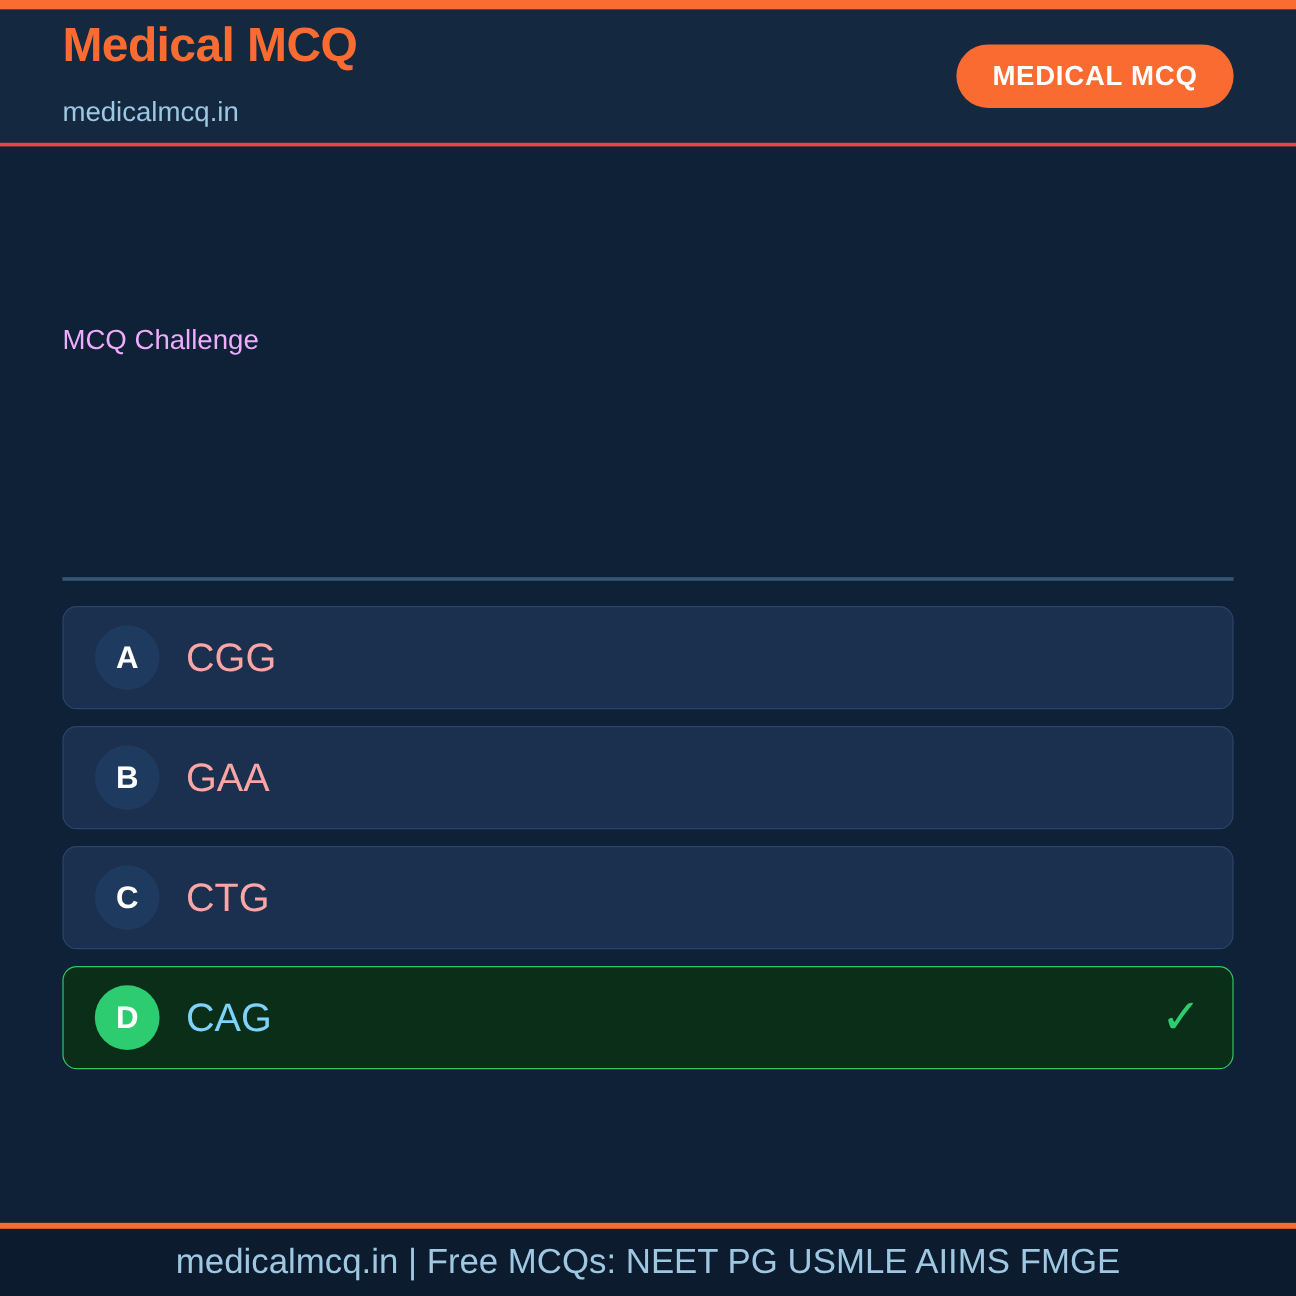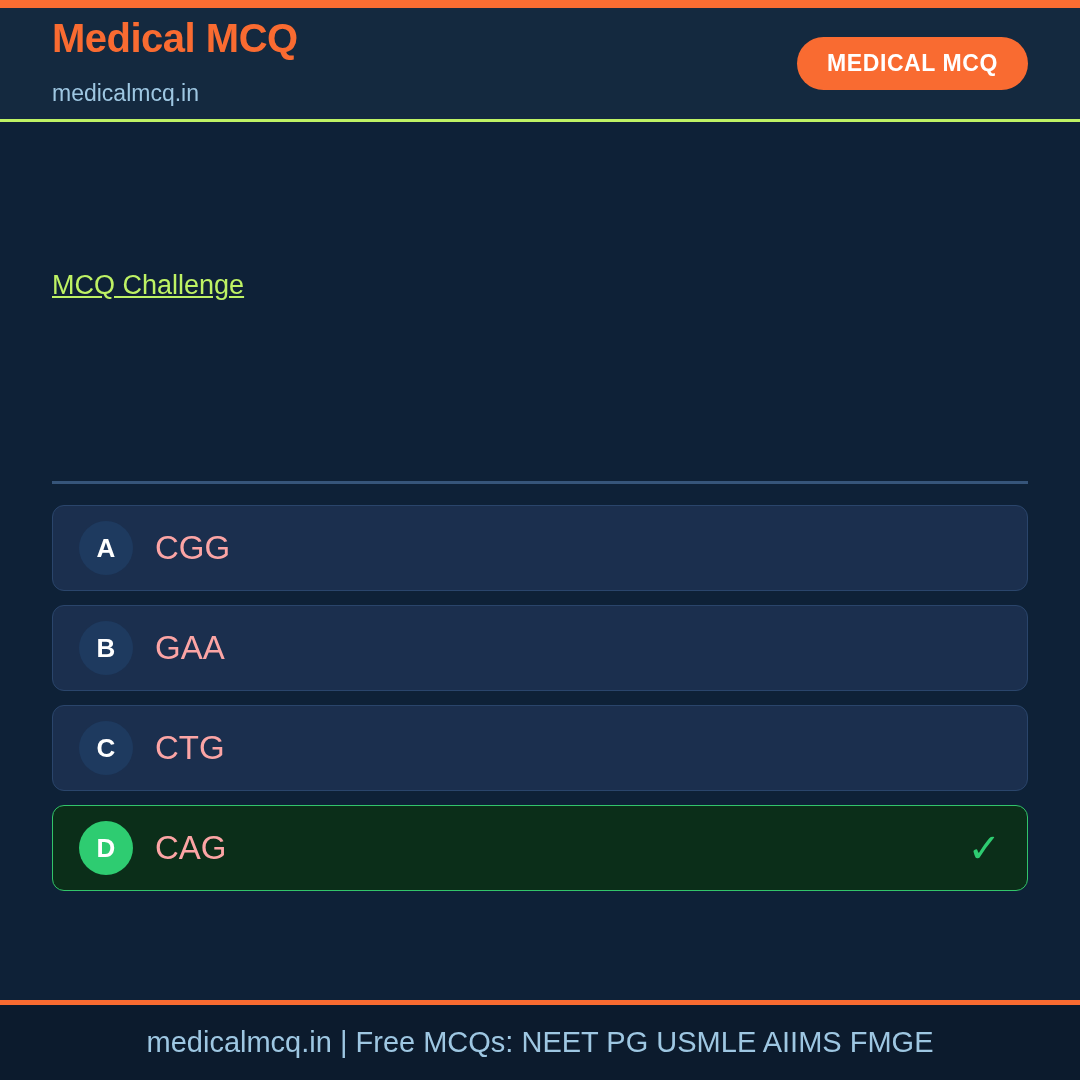--- a/index.html
+++ b/index.html
@@ -14,21 +14,21 @@
   
   .top-accent{
     position:absolute; top:0; left:0; width:1080px; height:8px;
     background:#fa6d32;
   }
 
   
   .header{
     position:absolute; top:8px; left:0; width:1080px; height:114px;
     background:#14293f;
-    border-bottom:3px solid #bef264;
+    border-bottom:3px solid #ef4444;
     display:flex; align-items:center; justify-content:space-between;
     padding:0 52px;
   }
   .brand-block{ display:flex; flex-direction:column; justify-content:center; }
   .brand-title{
     font-size:40px; font-weight:bold; color:#f96b31;
     letter-spacing:-0.5px; line-height:1.05;
   }
   .brand-sub{
     font-size:23px; color:#9ec7e2; line-height:1.35; margin-top:19px;
@@ -39,21 +39,21 @@
     padding:13px 30px; border-radius:30px; white-space:nowrap;
   }
 
   
   .main{
     position:absolute; top:125px; left:0; width:1080px; height:880px;
     padding:0 52px;
   }
   .eyebrow{
     position:absolute; top:145px; left:52px;
-    font-size:27px; color:#bef264;text-decoration:underline;
+    font-size:23px; color:#f0abfc;
   }
   .question{
     position:absolute; top:178px; left:52px; width:976px;
     font-size:45px; font-weight:bold; color:#ffffff;
     line-height:1.18; letter-spacing:-0.3px;
   }
   .divider{
     position:absolute; top:356px; left:52px; width:976px; height:3px;
     background:#36557a;
   }
@@ -83,26 +83,26 @@
   .check{
     margin-left:auto; font-size:40px; color:#2ecc71; line-height:1;
     display:none;
   }
 
   
   .option.correct{
     background:#0b2e19; border:1px solid #32c46a;
   }
   .option.correct .badge{ background:#2ecc71; color:#ffffff; }
-  .option.correct .opt-text{ color:#fca5a5; }
+  .option.correct .opt-text{ color:#7dd3fc; }
   .option.correct .check{ display:block; }
 
   
   .footer{
-    position:absolute; bottom:0; left:0; width:1080px; height:80px;
+    position:absolute; bottom:0; left:0; width:1080px; height:61px;
     background:#0c1b2d;
     border-top:5px solid #f96b31;
     display:flex; align-items:center; justify-content:center;
   }
   .footer-text{
     font-size:29px; color:#9ec7e2; white-space:nowrap;
   }
 </style>
 </head>
 <body>

